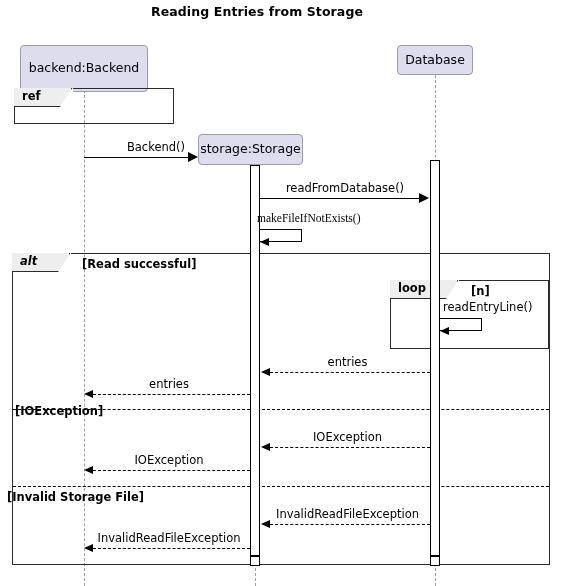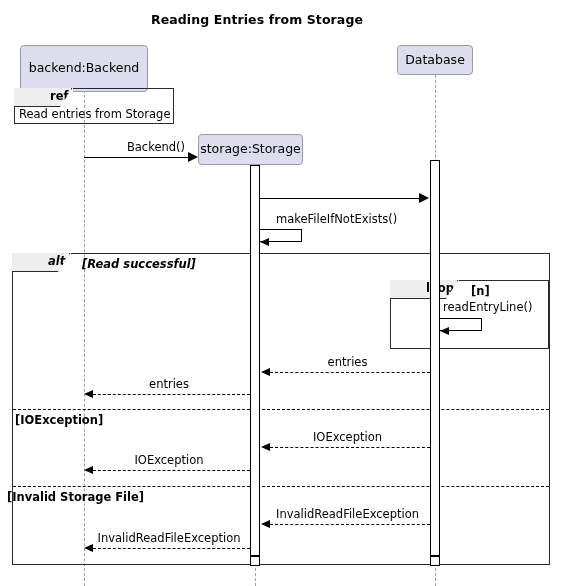--- a/index.html
+++ b/index.html
@@ -16,21 +16,21 @@
   }
   #diagram {
     position: absolute;
     left: 0; top: 0;
     width: 562px;
     height: 586px;
   }
   .title {
     position: absolute;
     left: 0;
-    top: 12px;
+    top: 4px;
     width: 514px;
     text-align: center;
     font-size: 12.5px;
     font-weight: bold;
     color: #000000;
     letter-spacing: 0.1px;
   }
   
   .participant {
     position: absolute;
@@ -77,21 +77,20 @@
     border-left: none;
     height: 19px;
     font-size: 11.5px;
     font-weight: bold;
     color: #000;
     line-height: 17px;
     padding-left: 8px;
   }
   .fragment-tab .tab-inner {
     display: inline-block;
-    margin-left: 28px;
   }
   .fragment-tab::after {
     content: "";
     position: absolute;
     right: -1.5px;
     top: -1.5px;
     width: 0; height: 0;
     border-style: solid;
     border-width: 0 0 20.5px 13px;
     border-color: transparent transparent #ffffff transparent;
@@ -166,53 +165,53 @@
 
   <div class="participant" style="left:397px; top:45px; width:76px; height:30px;">
     <span>Database</span>
   </div>
 
   <div class="fragment" style="left:14px; top:88px; width:160px; height:36px;">
   </div>
   <div class="fragment-tab" style="left:14px; top:88px; width:58px;">
     <span class="tab-inner">ref</span>
   </div>
-  <div class="guard" style="left:19px; top:107px; font-weight:normal;">Read entries from Storage</div>
 
   <div class="fragment" style="left:12px; top:253px; width:538px; height:312px;">
   </div>
   <div class="fragment-tab" style="left:12px; top:253px; width:58px;font-style:italic;">
     <span class="tab-inner">alt</span>
   </div>
-  <div class="guard" style="left:82px; top:257px;font-style:italic;">[Read successful]</div>
+  <div class="guard" style="left:82px; top:257px;">[Read successful]</div>
 
   <div class="separator" style="left:13px; top:409px; width:536px;"></div>
-  <div class="guard" style="left:15px; top:413px;">[IOException]</div>
+  <div class="guard" style="left:15px; top:404px;">[IOException]</div>
 
   <div class="separator" style="left:13px; top:486px; width:536px;"></div>
   <div class="guard" style="left:7px; top:490px;">[Invalid Storage File]</div>
 
   <div class="fragment" style="left:390px; top:280px; width:159px; height:69px;">
   </div>
   <div class="fragment-tab" style="left:390px; top:280px; width:68px;">
     <span class="tab-inner">loop</span>
   </div>
   <div class="guard" style="left:471px; top:284px;">[n]</div>
 
   <div class="activation" style="left:250px; top:165px; height:391px;"></div>
   <div class="activation" style="left:430px; top:160px; height:396px;"></div>
 
   <div class="msg-label" style="left:99px; top:140px; width:114px;">Backend()</div>
   <div class="msg-line solid" style="left:84px; top:157px; width:105px;"></div>
   <div class="arrowhead right" style="left:188px; top:152px;"></div>
 
+  <div class="msg-label" style="left:260px; top:181px; width:170px;">readFromDatabase()</div>
   <div class="msg-line solid" style="left:260px; top:198px; width:160px;"></div>
   <div class="arrowhead right" style="left:419px; top:193px;"></div>
 
-  <div class="msg-label" style="left:276px; top:212px; width:150px; text-align:left;">makeFileIfNotExists()</div>
+  <div class="msg-label" style="left:257px; top:212px; width:150px; text-align:left;font-family:Liberation Serif, serif;">makeFileIfNotExists()</div>
   <div class="selfmsg" style="left:260px; top:229px; width:42px; height:13px;"></div>
   <div class="arrowhead thin-left" style="left:260px; top:238px;"></div>
 
   <div class="msg-label" style="left:443px; top:300px; width:105px; text-align:left;">readEntryLine()</div>
   <div class="selfmsg" style="left:440px; top:318px; width:42px; height:13px;"></div>
   <div class="arrowhead thin-left" style="left:440px; top:327px;"></div>
 
   <div class="msg-label" style="left:265px; top:355px; width:165px;">entries</div>
   <div class="msg-line dashed" style="left:270px; top:372px; width:160px;"></div>
   <div class="arrowhead thin-left" style="left:261px; top:368px;"></div>

